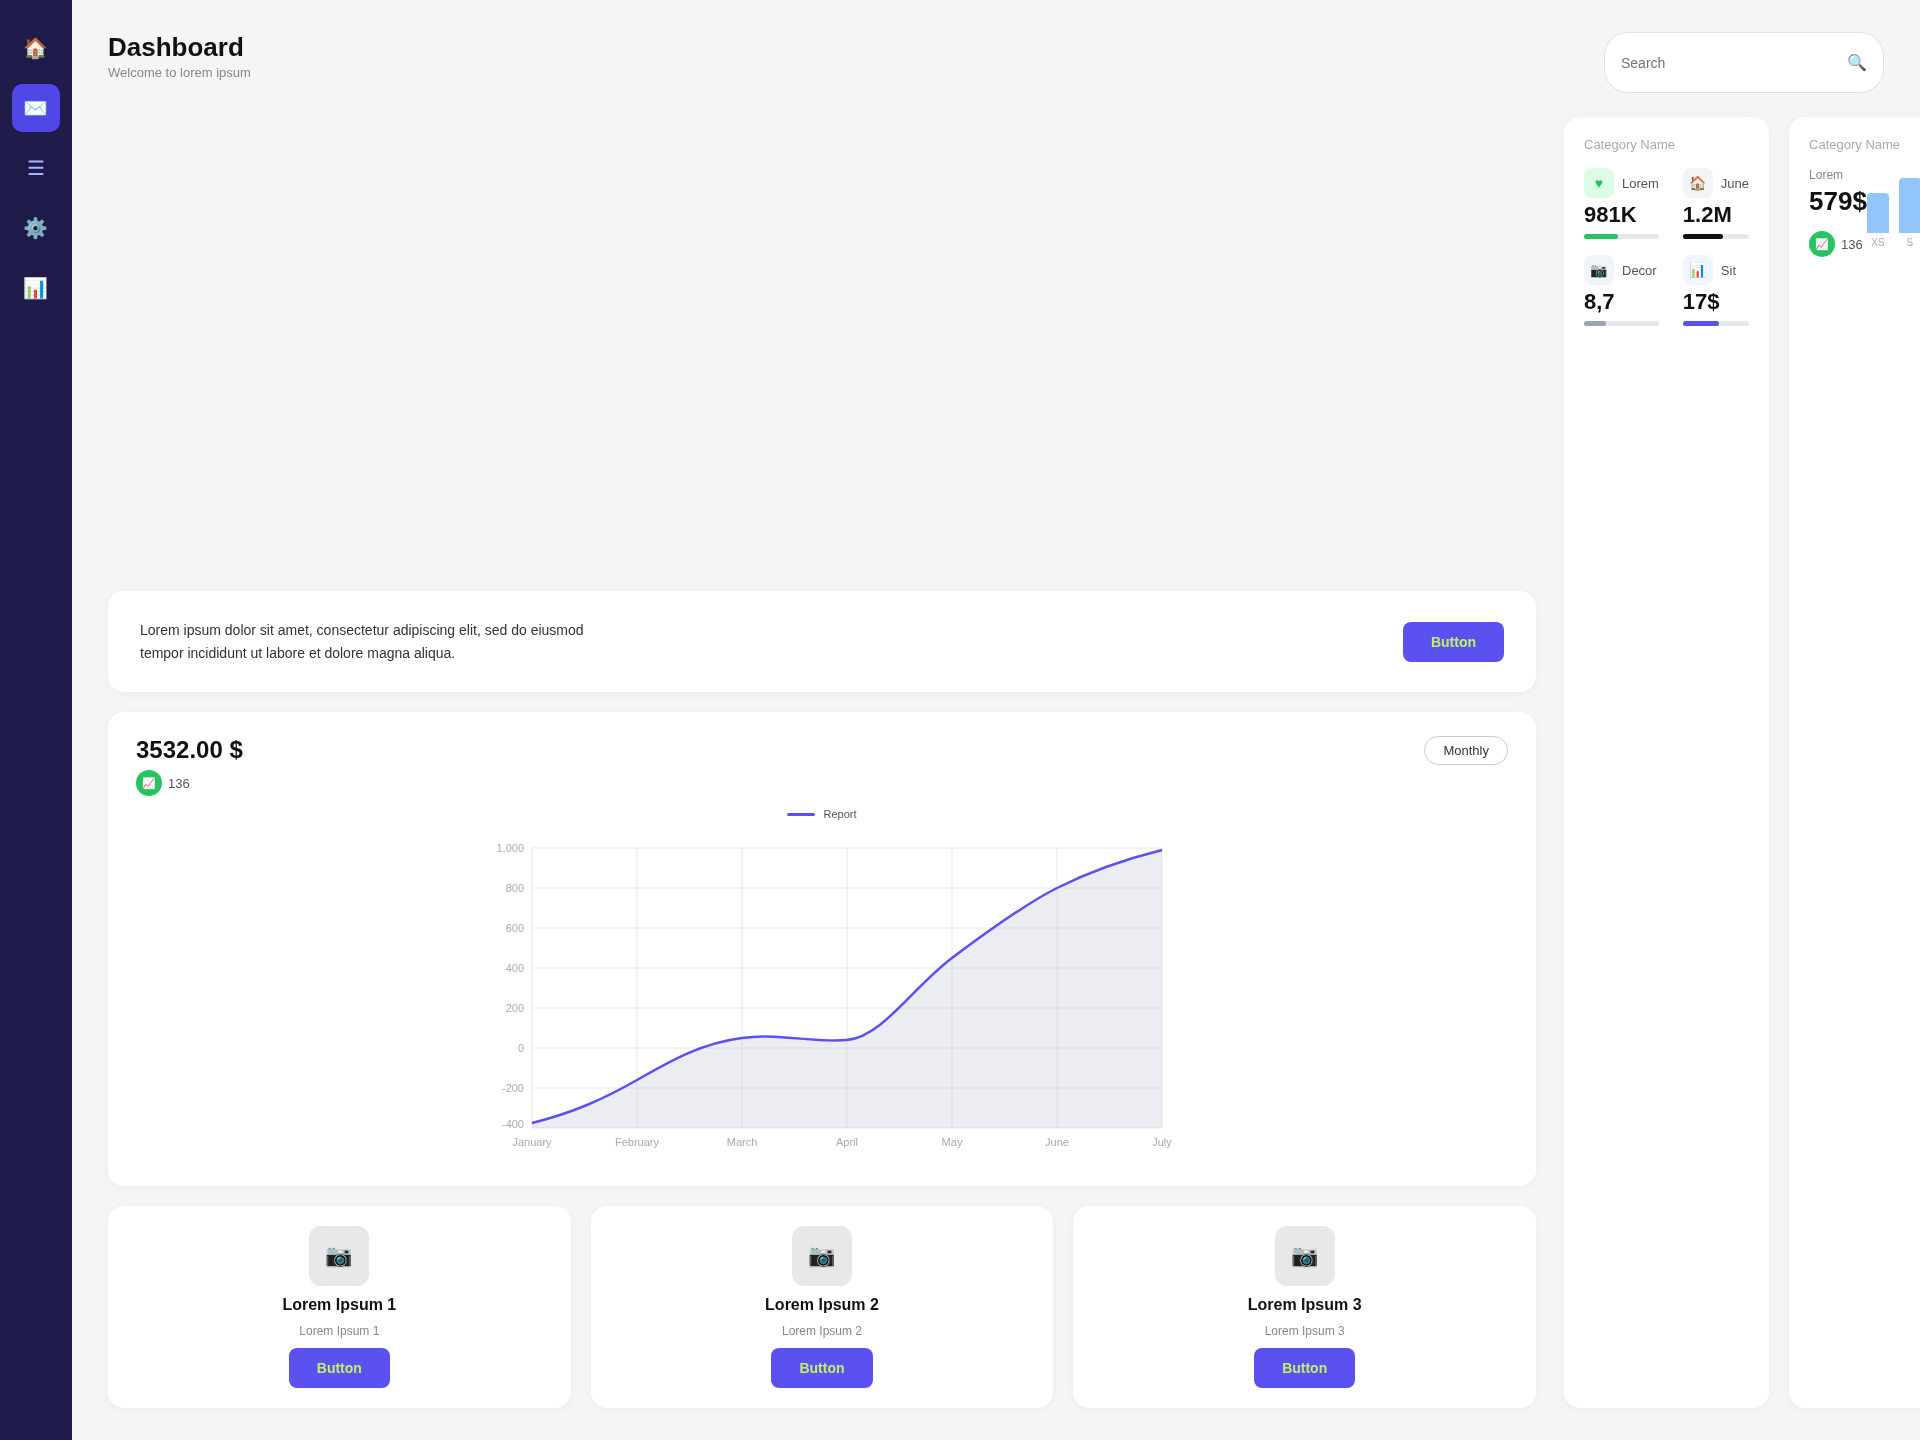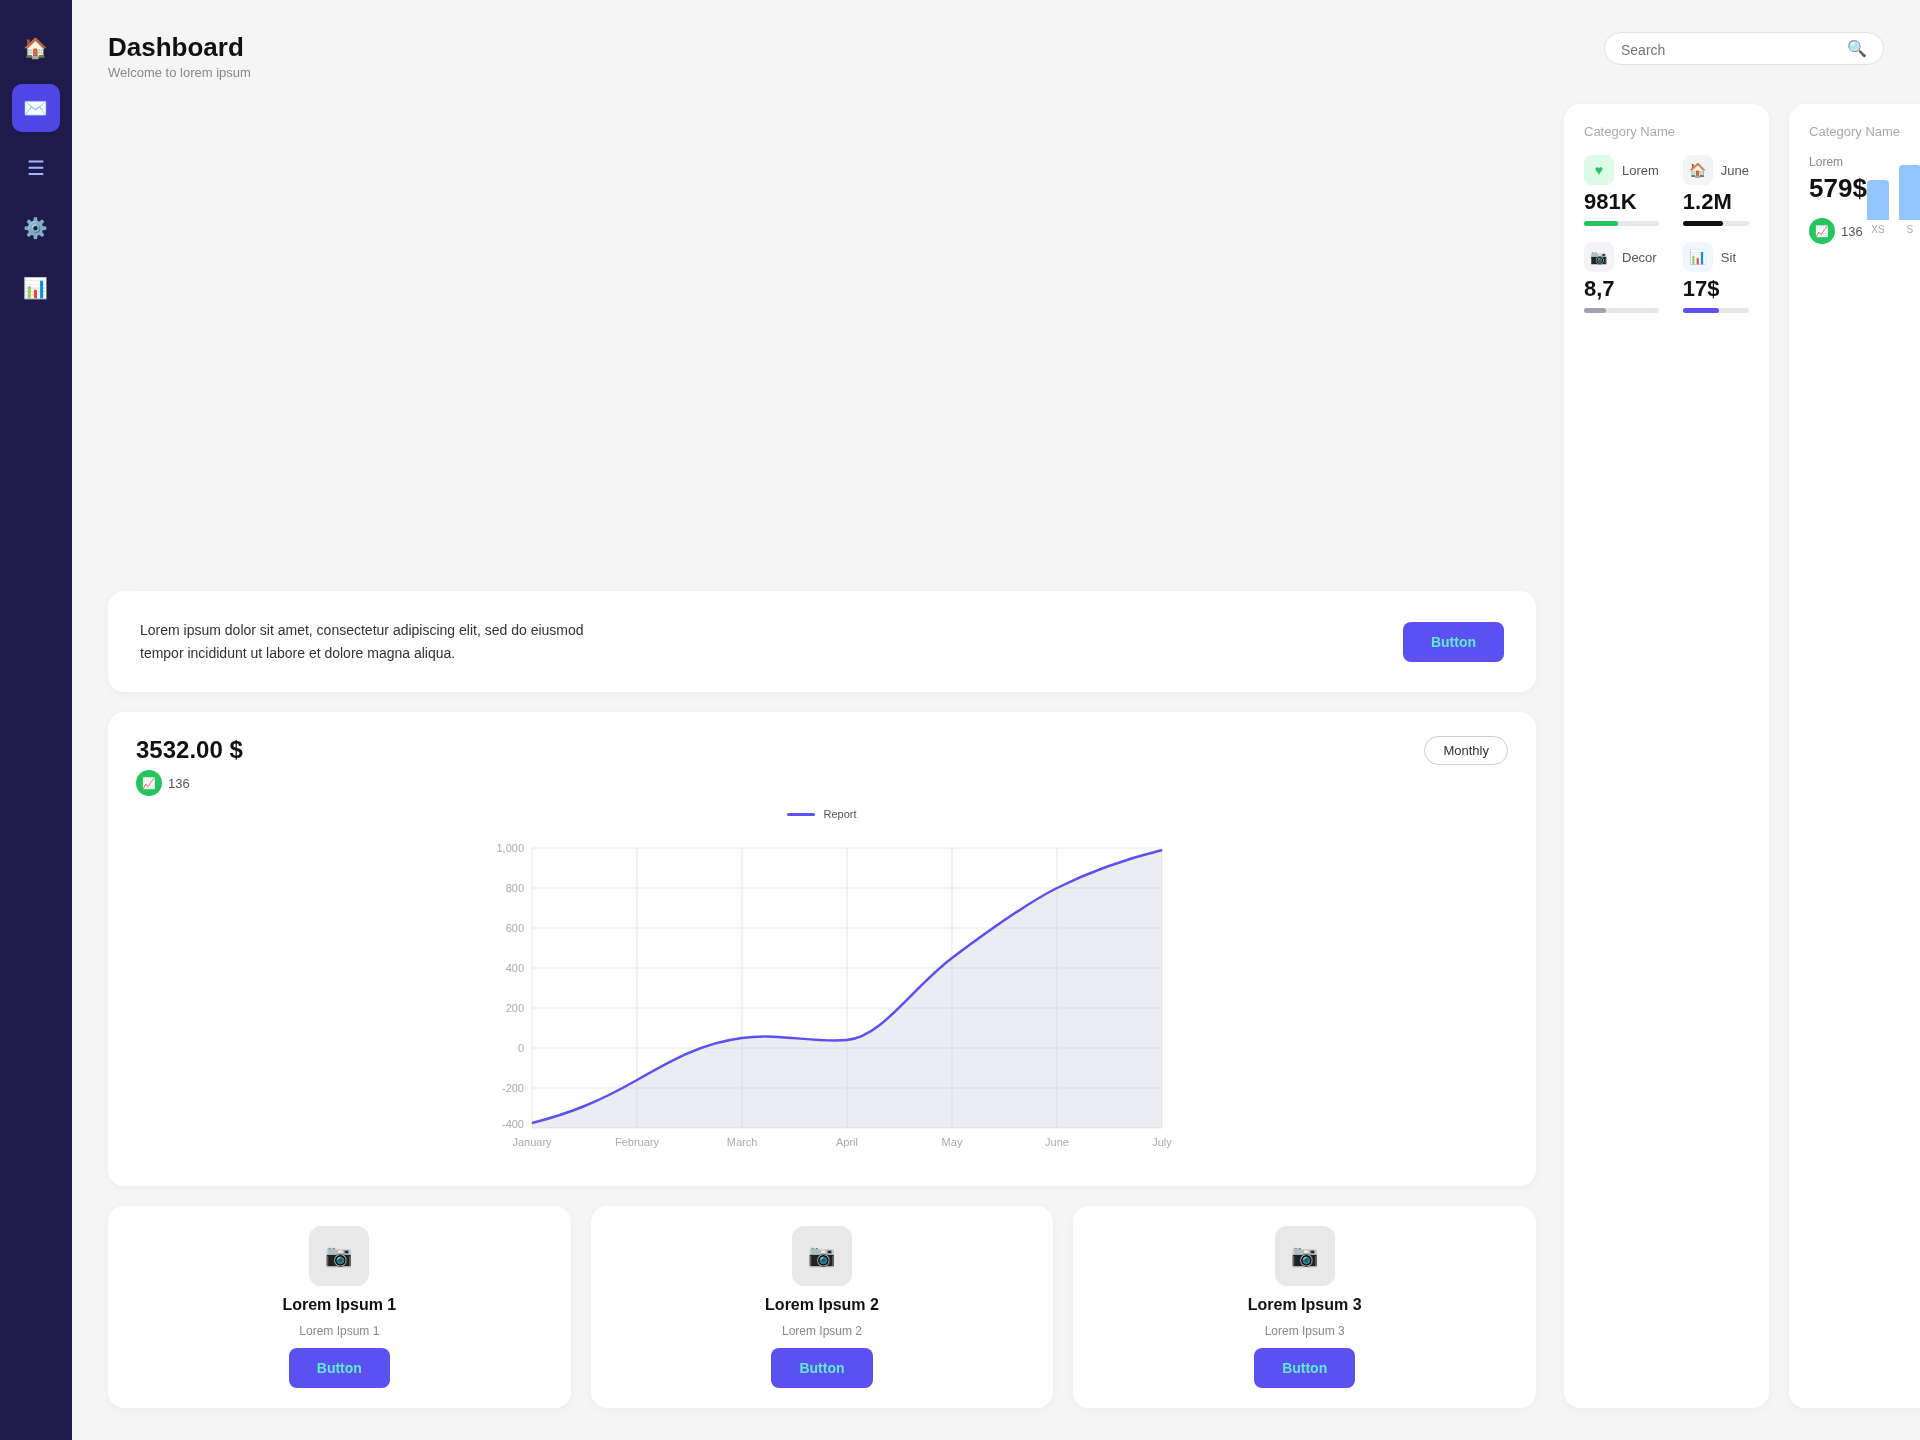--- a/index.html
+++ b/index.html
@@ -60,25 +60,25 @@
       font-weight: 700;
       color: #111;
     }
     .header-left p {
       font-size: 13px;
       color: #888;
       margin-top: 2px;
     }
     .search-box {
       display: flex;
-      align-items: flex-end;
+      align-items: center;
       background: white;
       border: 1px solid #e0e0e0;
       border-radius: 24px;
-      padding: 6px 16px;
+      padding: 20px 16px;
       gap: 8px;
       width: 280px;
     }
     .search-box input {
       border: none;
       outline: none;
       font-size: 14px;
       color: #555;
       width: 100%;
       background: transparent;
@@ -115,21 +115,21 @@
       box-shadow: 0 2px 8px rgba(0,0,0,0.04);
     }
     .banner-text {
       font-size: 14px;
       color: #333;
       max-width: 480px;
       line-height: 1.6;
     }
     .btn-primary {
       background: #5b50f0;
-      color: #5eead4;
+      color: #bef264;
       border: none;
       border-radius: 8px;
       padding: 12px 28px;
       font-size: 14px;
       font-weight: 600;
       cursor: pointer;
       white-space: nowrap;
     }
 
     

